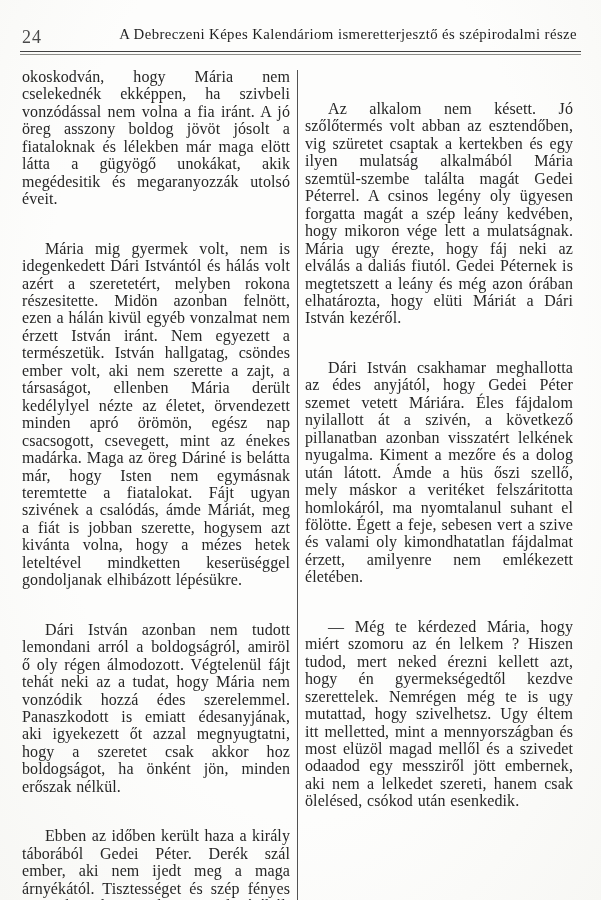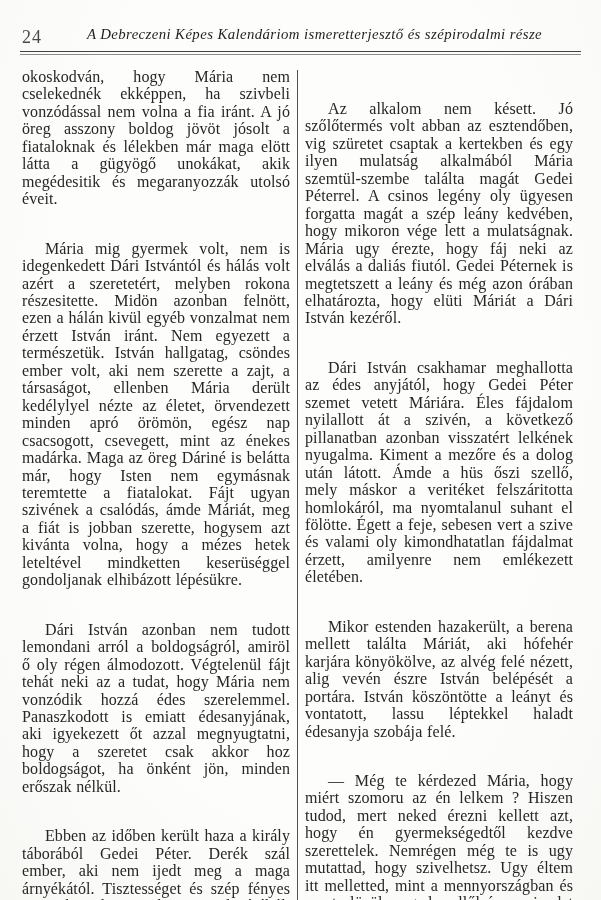--- a/index.html
+++ b/index.html
@@ -29,22 +29,21 @@
     top: 1px;
     font-size: 18px;
     color: #4a4a4a;
     letter-spacing: 1px;
   }
   .title {
     position: absolute;
     left: 30px;
     right: 0;
     top: 0;
-    text-align: center;
-    font-style: italic;
+    text-align: right;
     font-size: 14.8px;
     color: #1f1f1f;
     letter-spacing: 0.4px;
     white-space: nowrap;
   }
   .rule {
     margin: 5px 20px 0 20px;
     height: 2px;
     border-top: 1.6px solid #424242;
     border-bottom: 1px solid #8d8d88;
@@ -95,19 +94,18 @@
       <p class="para indent">Mária mig gyermek volt, nem is idegenkedett Dári Istvántól és hálás volt azért a szeretetért, melyben rokona részesitette. Midön azonban felnött, ezen a hálán kivül egyéb vonzalmat nem érzett István iránt. Nem egyezett a természetük. István hallgatag, csöndes ember volt, aki nem szerette a zajt, a társaságot, ellenben Mária derült kedélylyel nézte az életet, örvendezett minden apró örömön, egész nap csacsogott, csevegett, mint az énekes madárka. Maga az öreg Dáriné is belátta már, hogy Isten nem egymásnak teremtette a fiatalokat. Fájt ugyan szivének a csalódás, ámde Máriát, meg a fiát is jobban szerette, hogysem azt kivánta volna, hogy a mézes hetek leteltével mindketten keserüséggel gondoljanak elhibázott lépésükre.</p>
       <p class="para indent">Dári István azonban nem tudott lemondani arról a boldogságról, amiröl ő oly régen álmodozott. Végtelenül fájt tehát neki az a tudat, hogy Mária nem vonzódik hozzá édes szerelemmel. Panaszkodott is emiatt édesanyjának, aki igyekezett őt azzal megnyugtatni, hogy a szeretet csak akkor hoz boldogságot, ha önként jön, minden erőszak nélkül.</p>
       <p class="para indent">Ebben az időben került haza a király táborából Gedei Péter. Derék szál ember, aki nem ijedt meg a maga árnyékától. Tisztességet és szép fényes aranyakat hozott haza Budavárából. Hazajövetelének csakhamar hire futott Debreczenben, ugy, hogy az asszonyok, leányok ugyancsak nagy kiváncsisággal nézték a nyalka fiut, mikor nagy gangosan lépegetett vasárnaponkint az Isten házába. Mária is itt látta meg legelöször Gedei Pétert, rajtafelejtette izibe a két szemét és alig várta, hogy megismerkedjék a király volt katonájával . . .</p>
     </div>
 
     <div class="divider"></div>
 
     <div class="col">
       <p class="para indent">Az alkalom nem késett. Jó szőlőtermés volt abban az esztendőben, vig szüretet csaptak a kertekben és egy ilyen mulatság alkalmából Mária szemtül-szembe találta magát Gedei Péterrel. A csinos legény oly ügyesen forgatta magát a szép leány kedvében, hogy mikoron vége lett a mulatságnak. Mária ugy érezte, hogy fáj neki az elválás a daliás fiutól. Gedei Péternek is megtetszett a leány és még azon órában elhatározta, hogy elüti Máriát a Dári István kezéről.</p>
       <p class="para indent">Dári István csakhamar meghallotta az édes anyjától, hogy Gedei Péter szemet vetett Máriára. Éles fájdalom nyilallott át a szivén, a következő pillanatban azonban visszatért lelkének nyugalma. Kiment a mezőre és a dolog után látott. Ámde a hüs őszi szellő, mely máskor a veritéket felszáritotta homlokáról, ma nyomtalanul suhant el fölötte. Égett a feje, sebesen vert a szive és valami oly kimondhatatlan fájdalmat érzett, amilyenre nem emlékezett életében.</p>
-      <p class="para indent">Mikor estenden hazakerült, a berena mellett találta Máriát, aki hófehér karjára könyökölve, az alvég felé nézett, alig vevén észre István belépését a portára. István köszöntötte a leányt és vontatott, lassu léptekkel haladt édesanyja szobája felé.</p>
       <p class="para indent">— Még te kérdezed Mária, hogy miért szomoru az én lelkem ? Hiszen tudod, mert neked érezni kellett azt, hogy én gyermekségedtől kezdve szerettelek. Nemrégen még te is ugy mutattad, hogy szivelhetsz. Ugy éltem itt melletted, mint a mennyországban és most elüzöl magad mellől és a szivedet odaadod egy messziről jött embernek, aki nem a lelkedet szereti, hanem csak ölelésed, csókod után esenkedik.</p>
     </div>
 
   </div>
 
 </div>
 
 </body></html>

